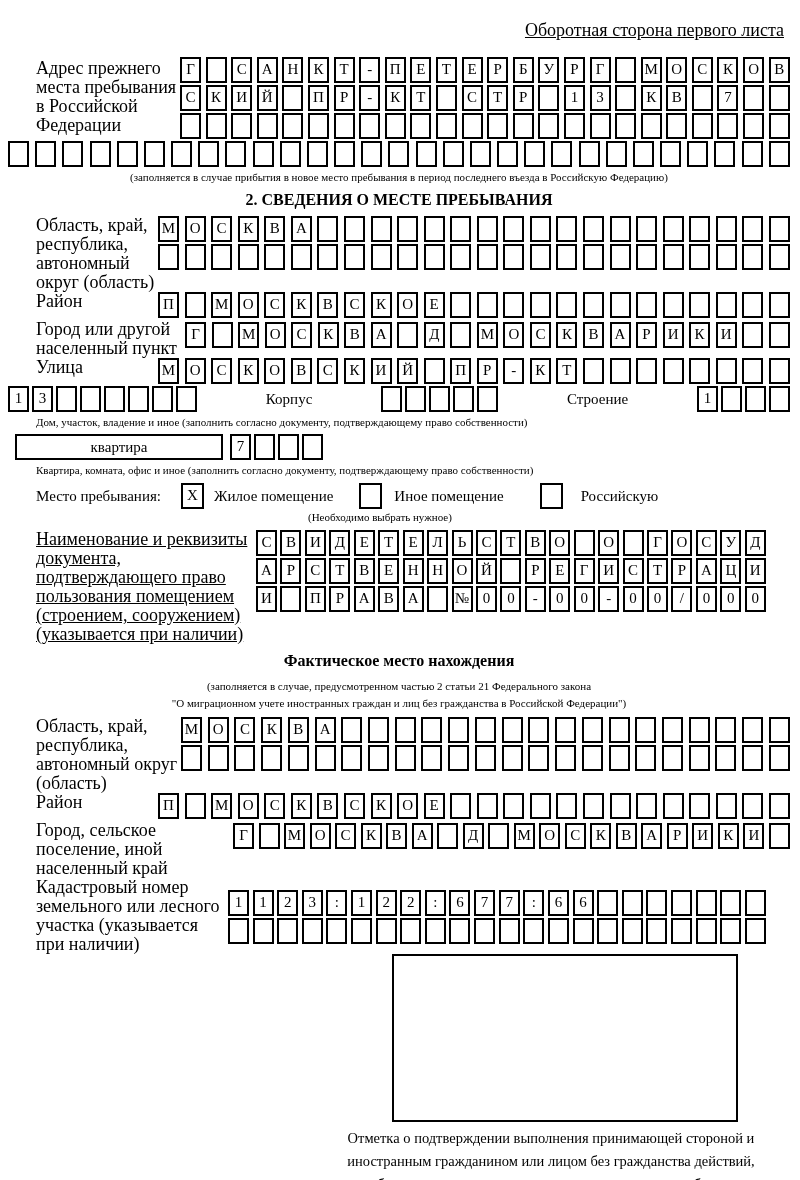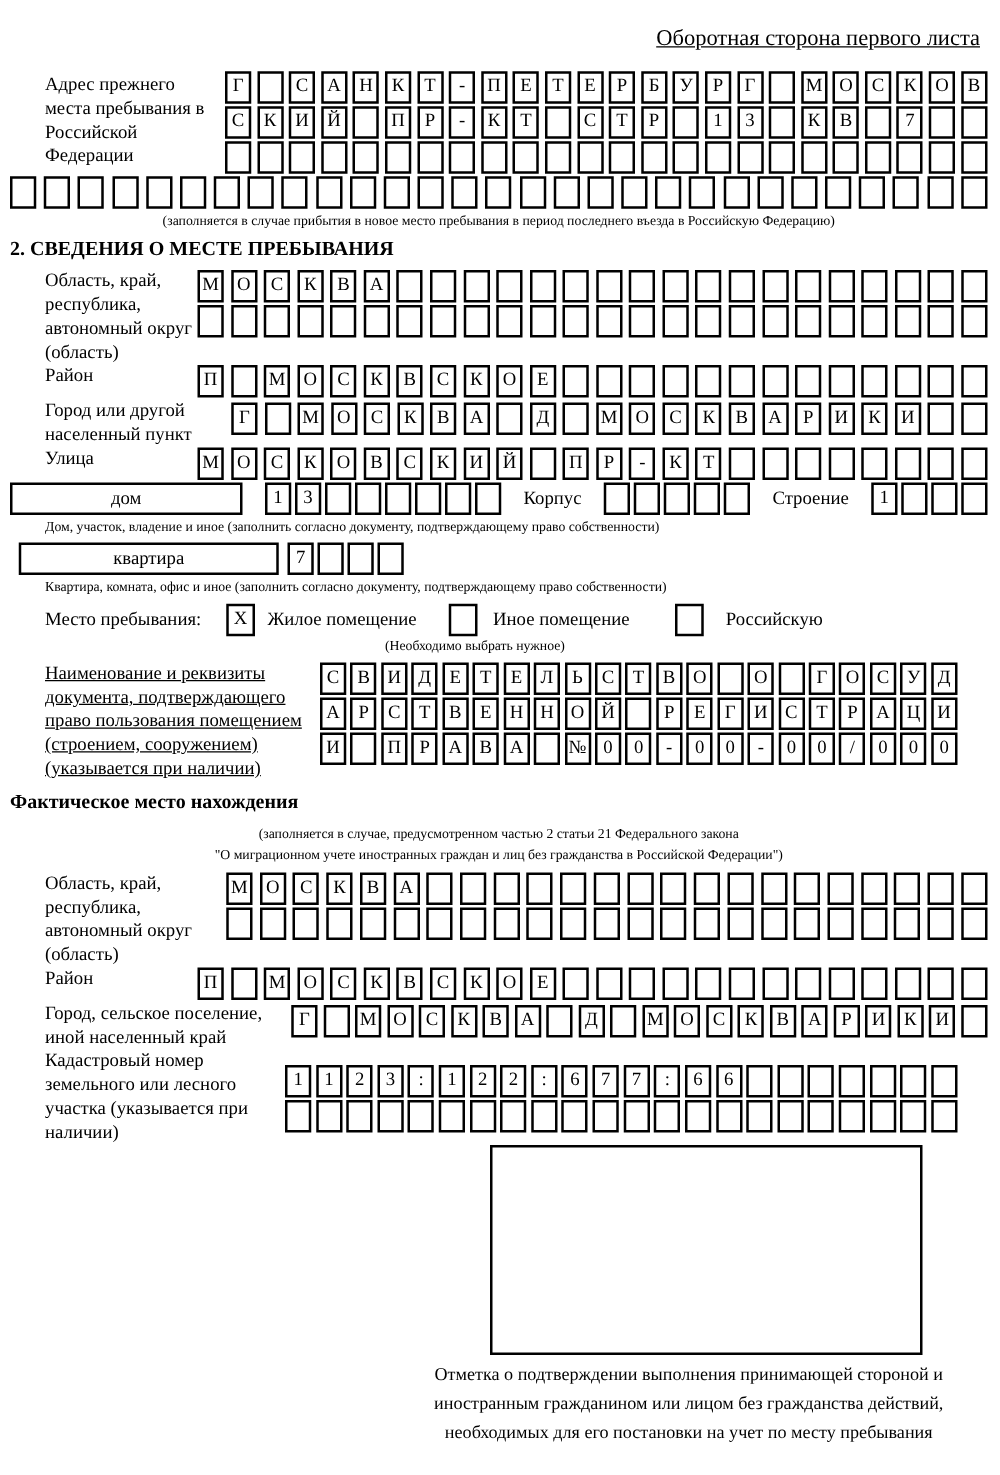--- a/index.html
+++ b/index.html
@@ -3,21 +3,21 @@
 <meta charset="utf-8">
 <style>
   * { margin:0; padding:0; box-sizing:border-box; }
   body {
     width:800px; height:1180px; background:#ffffff; color:#000;
     font-family:"Liberation Serif","DejaVu Serif",serif;
   }
   .page { width:800px; height:1180px; padding:20px 10px 0 8px; overflow:hidden; }
   .hdr-note { text-align:right; font-size:18px; padding-right:6px; margin-bottom:16px;text-decoration:underline; }
   .frow { display:flex; align-items:flex-start; }
-  .lbl { font-size:15px; line-height:19px; padding-left:28px; flex:none; }
+  .lbl { font-size:18px; line-height:19px; padding-left:28px; flex:none; }
   .w-prev { width:172px; padding-top:2px; }
   .w-std  { width:150px; }
   .w-city { width:177px; }
   .w-doc  { width:248px;text-decoration:underline; }
   .w-reg2 { width:173px; }
   .w-city2{ width:225px; }
   .w-cad  { width:220px; }
   .grow { flex:1; min-width:0; }
   .cells { display:flex; justify-content:space-between; flex:1; margin-bottom:2px; }
   .cell {
@@ -26,21 +26,21 @@
     font-size:15px; padding-bottom:1px;
   }
   .packed { display:flex; gap:3px; flex:none; }
   .wbox {
     border:2px solid #000; height:26px; flex:none;
     display:flex; align-items:center; justify-content:center; font-size:15px;
   }
   .inl { font-size:15px; line-height:26px; flex:none; }
   .note { font-size:11px; line-height:17px; }
   .center { text-align:center; }
-  .title { font-weight:bold; font-size:16px; text-align:left; }
+  .title { font-weight:bold; font-size:16px; text-align:center; }
   .mb2 { margin-bottom:2px; }
   .doc-cells { margin-right:24px; }
   .stamp-box { margin-left:384px; width:346px; height:168px; border:2px solid #000; }
   .cap { margin-left:312px; width:462px; font-size:14.5px; line-height:23px; text-align:center; margin-top:5px; }
 </style>
 </head>
 <body>
 
 <div class="page">
 
@@ -305,21 +305,20 @@
         <span class="cell">&nbsp;</span>
         <span class="cell">&nbsp;</span>
         <span class="cell">&nbsp;</span>
         <span class="cell">&nbsp;</span>
         <span class="cell">&nbsp;</span>
         <span class="cell">&nbsp;</span>
       </div>
   </div>
 
   <div class="frow mb2" style="justify-content:space-between;">
-    <div class="wbox" style="width:186px;">дом</div>
     <div class="packed">
         <span class="cell">1</span>
         <span class="cell">3</span>
         <span class="cell">&nbsp;</span>
         <span class="cell">&nbsp;</span>
         <span class="cell">&nbsp;</span>
         <span class="cell">&nbsp;</span>
         <span class="cell">&nbsp;</span>
         <span class="cell">&nbsp;</span>
       </div>

